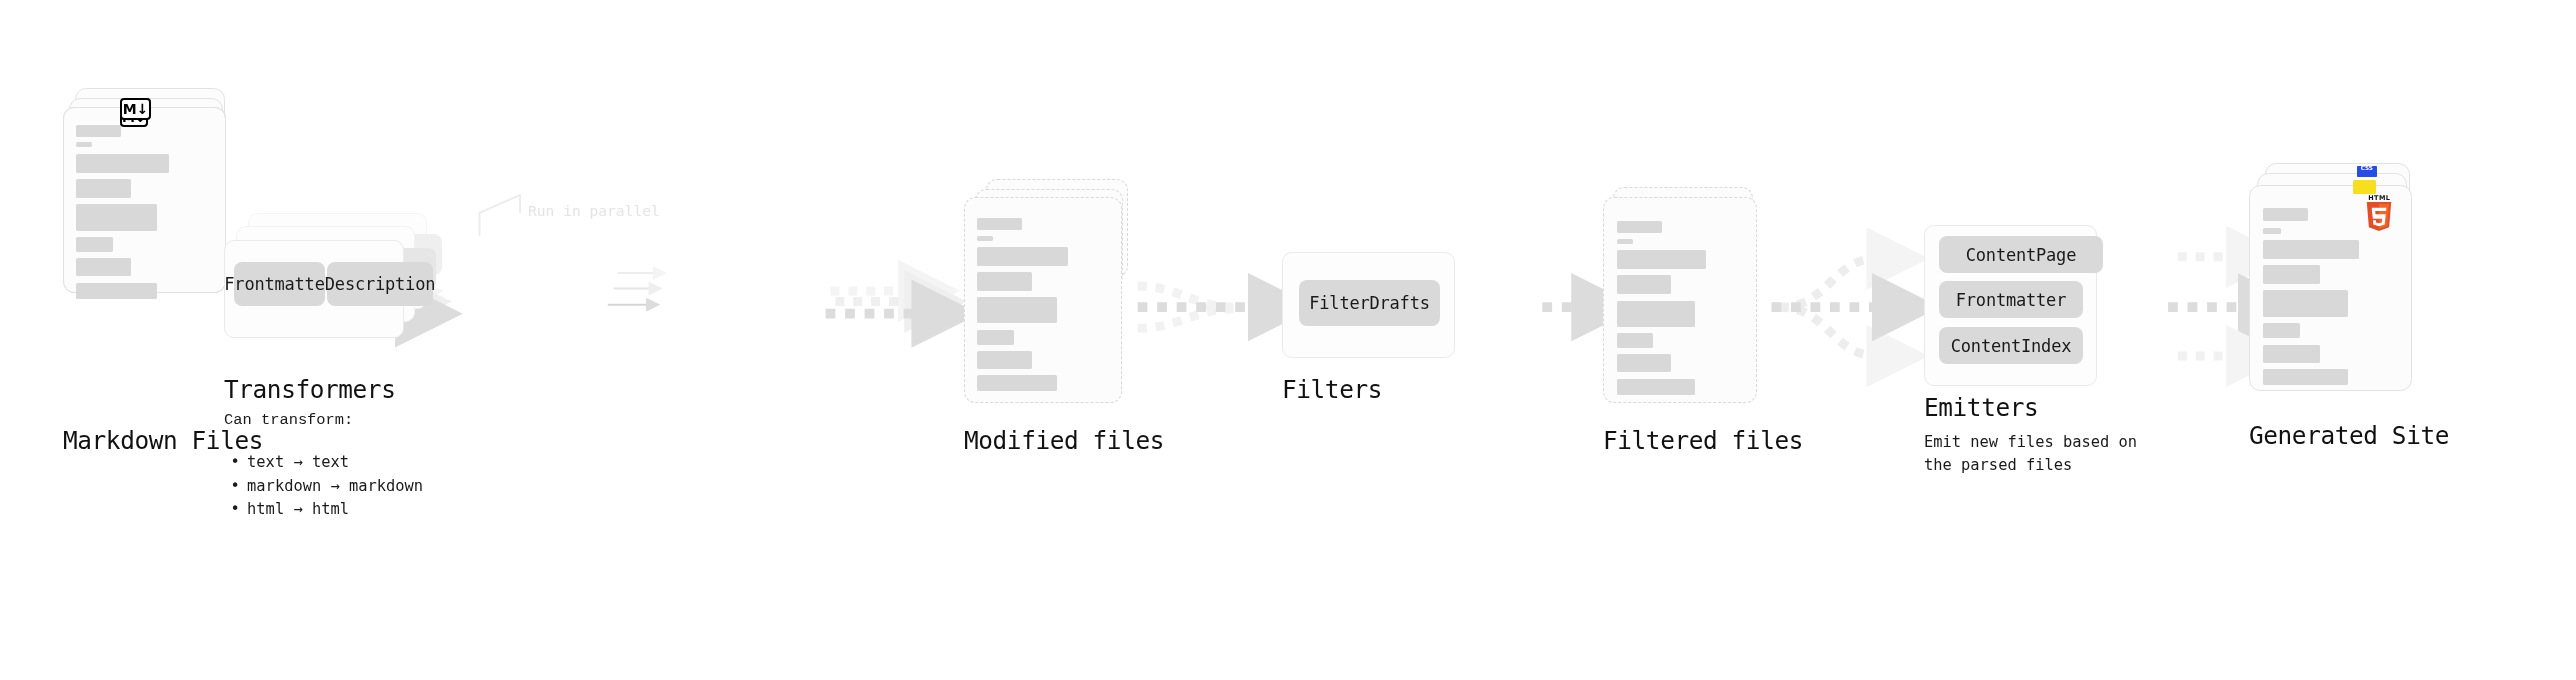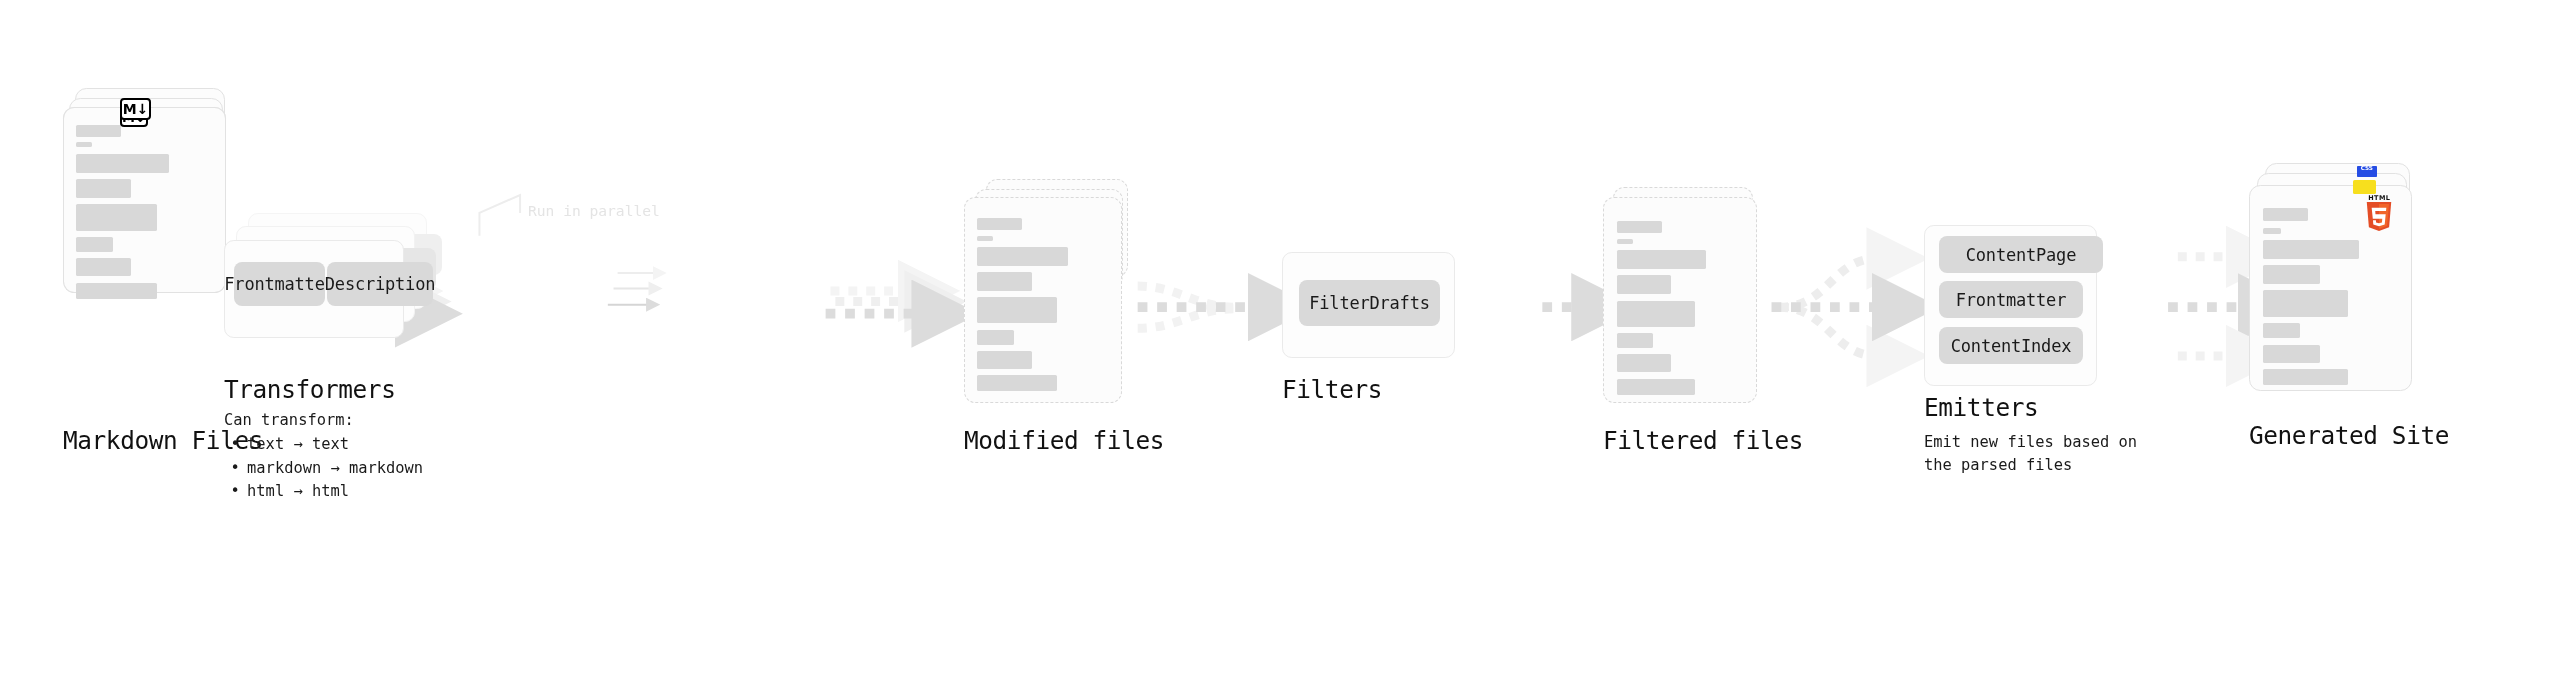--- a/index.html
+++ b/index.html
@@ -81,21 +81,21 @@
   
   .title {
     position: absolute;
     font-size: 24.4px; color: #111; letter-spacing: -0.4px; white-space: nowrap;
   }
   .subtitle {
     position: absolute;
     font-size: 15.4px; color: #1A1A1A; line-height: 1.5; white-space: pre-line;
   }
   .bullets { position: absolute; font-size: 15.4px; color: #1A1A1A; line-height: 1.52; }
-  .bullets .lead { margin-bottom: 1px; }
+  .bullets .lead { margin-bottom: 19px; font-family: Liberation Mono, monospace; }
   .bullets li { list-style: none; white-space: nowrap; }
   .bullets li::before { content: "\2022"; margin-right: 7.3px; }
   .bullets ul { margin-left: 6.5px; }
 
   .runlabel {
     position: absolute; font-size: 14.6px; color: #E4E4E4; white-space: nowrap;
   }
 
   svg.ovl { position: absolute; left: 0; top: 0; width: 2576px; height: 681px; pointer-events: none; }
 </style>

